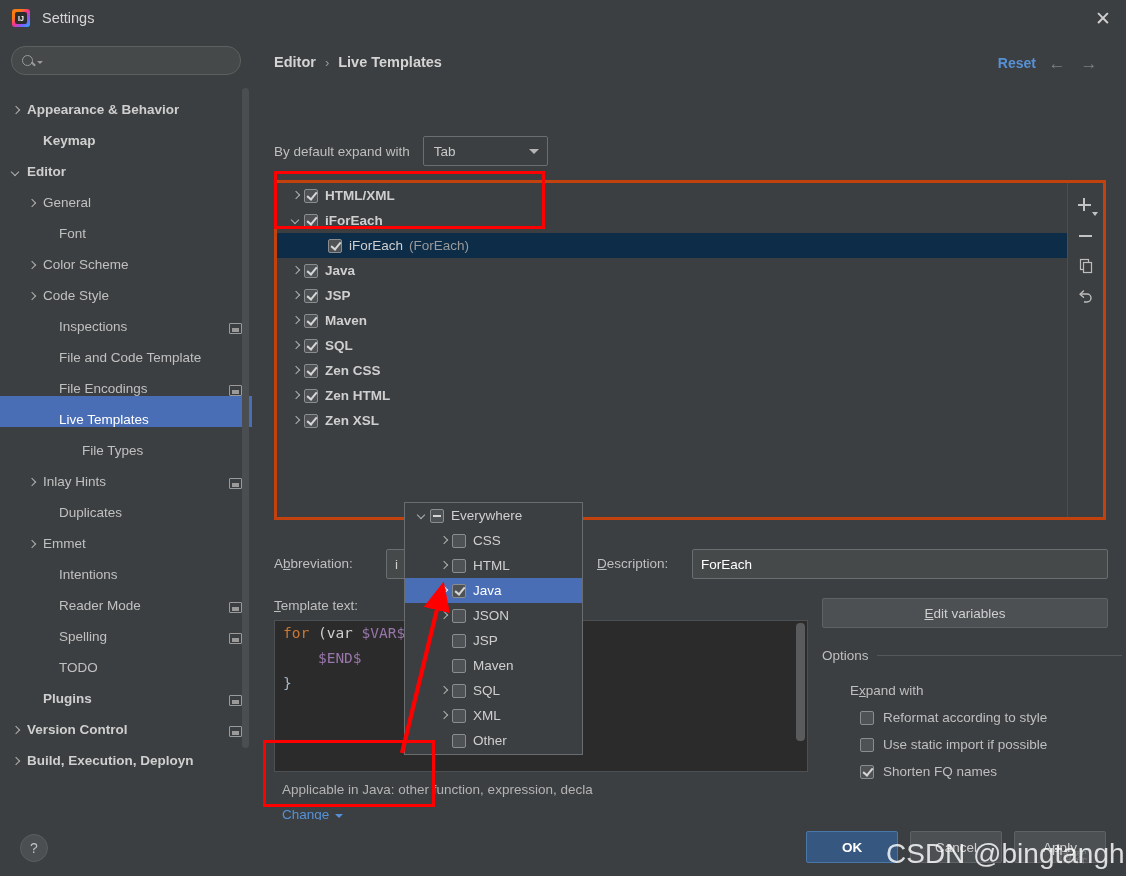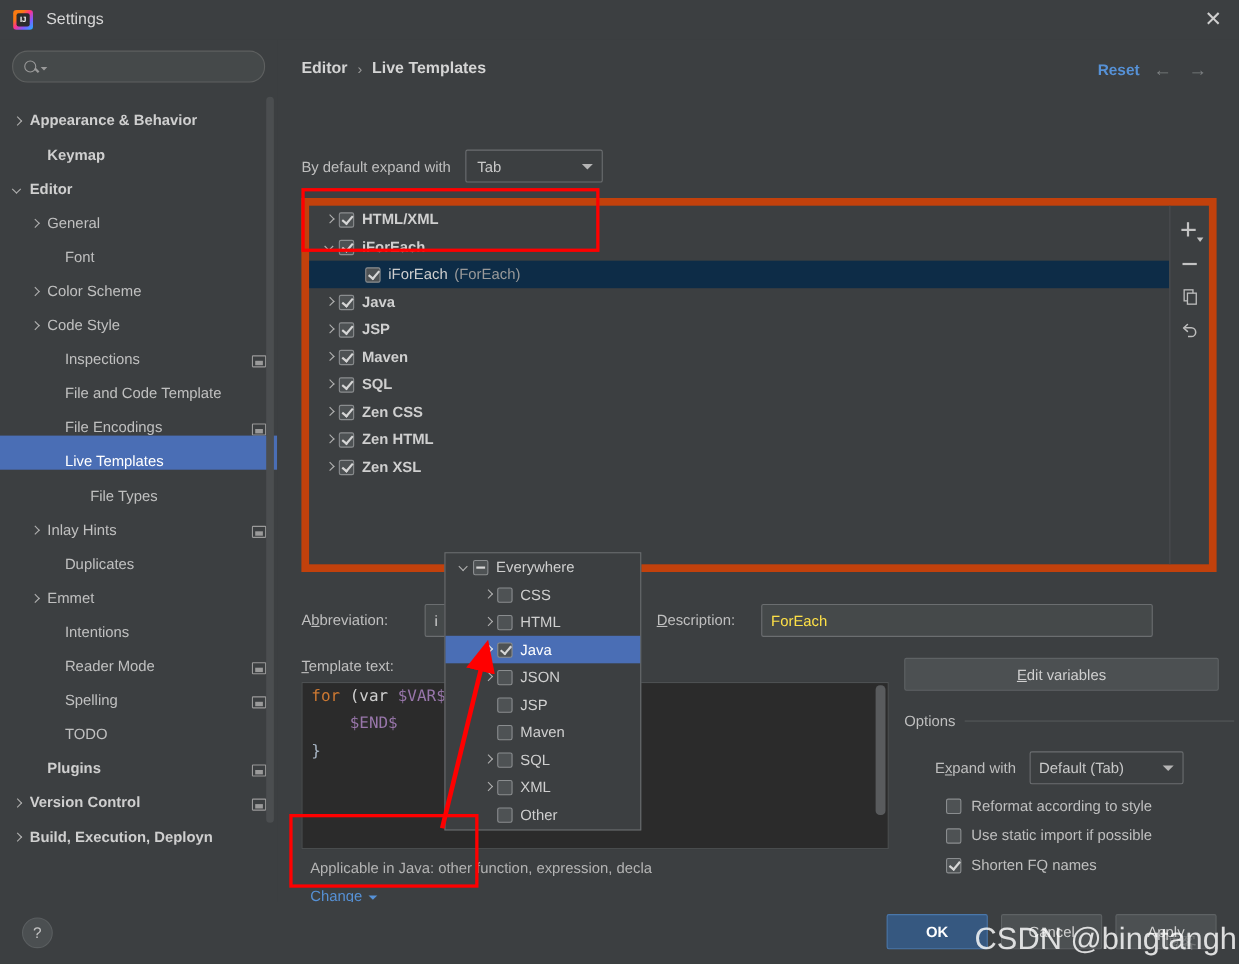--- a/index.html
+++ b/index.html
@@ -124,21 +124,21 @@
   }
   .combo .cb-caret {
     width:0;height:0;border-left:5px solid transparent;border-right:5px solid transparent;
     border-top:5px solid #b5b5b5; margin-left:auto;
   }
   #expand-combo { width:125px; }
   #expand-combo .cb-text { padding-left:2px; }
   
   #tree-box {
     position:absolute; left:22px; top:144px; width:832px; height:340px;
-    background:#3c3f41; border:7px solid #c2410c;
+    background:#3c3f41; border:3px solid #c2410c;
   }
   #tree-inner {
     position:absolute; left:0; top:0; right:36px; bottom:0; overflow:hidden;
   }
   .trow {
     height:25px; display:flex; align-items:center; padding-left:12px; color:#cfcfcf;
   }
   .trow.group { font-weight:bold; }
   .trow.sel { background:#0d2c47; }
   .trow .tarrow {
@@ -193,23 +193,23 @@
   .lbl { color:#bfbfbf; }
   .lbl u { text-decoration:underline; }
   #abbrev-label { position:absolute; left:0; top:20px; }
   #abbrev-input {
     position:absolute; left:112px; top:13px; width:175px; height:30px;
     background:#45494a; border:1px solid #6b6e70; border-radius:2px;
     color:#cfcfcf; padding:0 8px; display:flex; align-items:center;
   }
   #desc-label { position:absolute; left:323px; top:20px; }
   #desc-input {
-    position:absolute; left:418px; top:13px; width:356px; height:30px;
+    position:absolute; left:418px; top:13px; width:416px; height:30px;
     background:#45494a; border:1px solid #6b6e70; border-radius:2px;
-    color:#fde047; padding:0 8px; display:flex; align-items:center;
+    color:#ffffff; padding:0 8px; display:flex; align-items:center;
   }
   #tmpl-label { position:absolute; left:0; top:62px; }
   #tmpl-editor {
     position:absolute; left:0; top:84px; width:534px; height:152px;
     background:#2b2b2b; border:1px solid #4d5052; overflow:hidden;
     font-family:"DejaVu Sans Mono", monospace; font-size:14.5px;
   }
   .code-line { white-space:pre; padding-left:8px; line-height:25px; }
   .kw { color:#cc7832; }
   .pl { color:#cfcfcf; }
@@ -533,24 +533,20 @@
 
     <div id="edit-vars-btn"><u>E</u>dit variables</div>
 
     <div id="options-group">
       <div id="options-title-row">
         <span id="options-title">Options</span>
         <span id="options-rule"></span>
       </div>
       <div id="expandwith-row">
         <span id="expandwith-label">E<u>x</u>pand with</span>
-        <div id="expandwith-combo" class="combo">
-          <span>Default (Tab)</span>
-          <span class="cb-caret"></span>
-        </div>
       </div>
       <div id="option-checkboxes">
           <div class="optrow">
             <span class="cbx"></span>
             <span>Reformat according to style</span>
           </div>
           <div class="optrow">
             <span class="cbx"></span>
             <span>Use static import if possible</span>
           </div>

